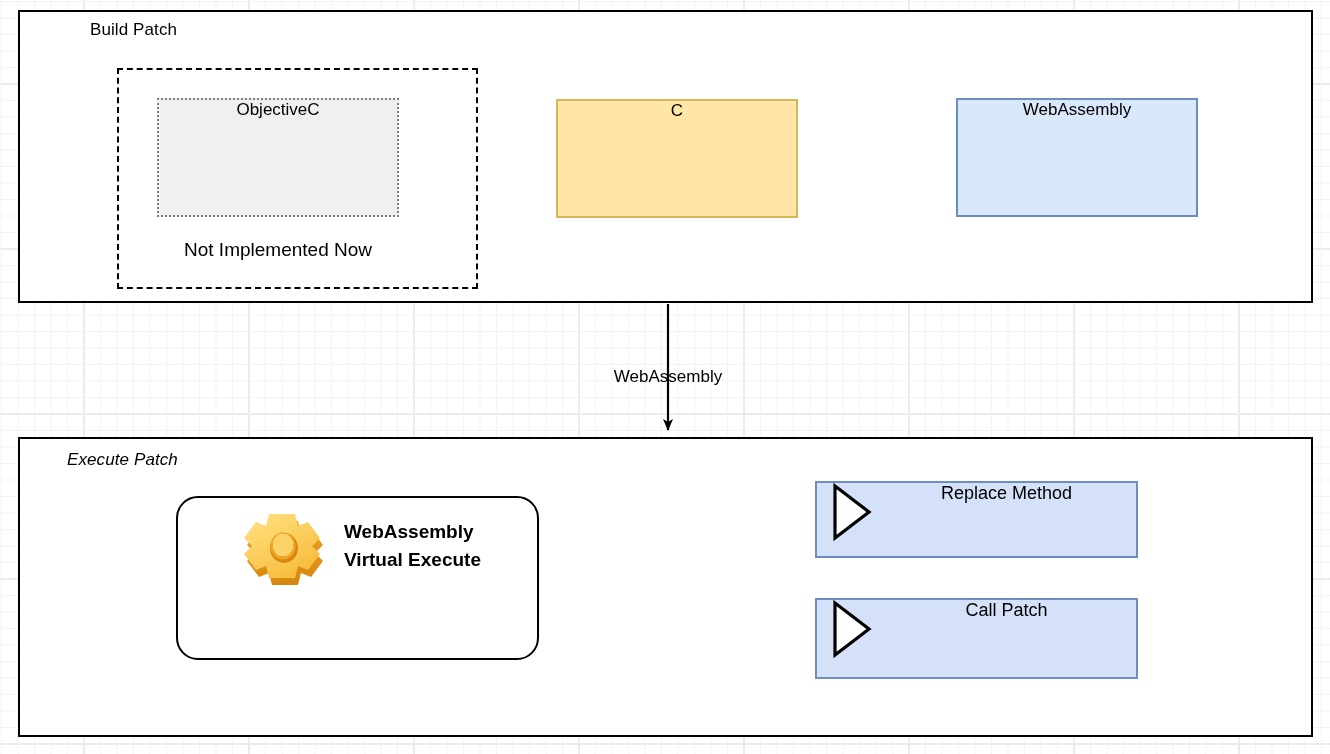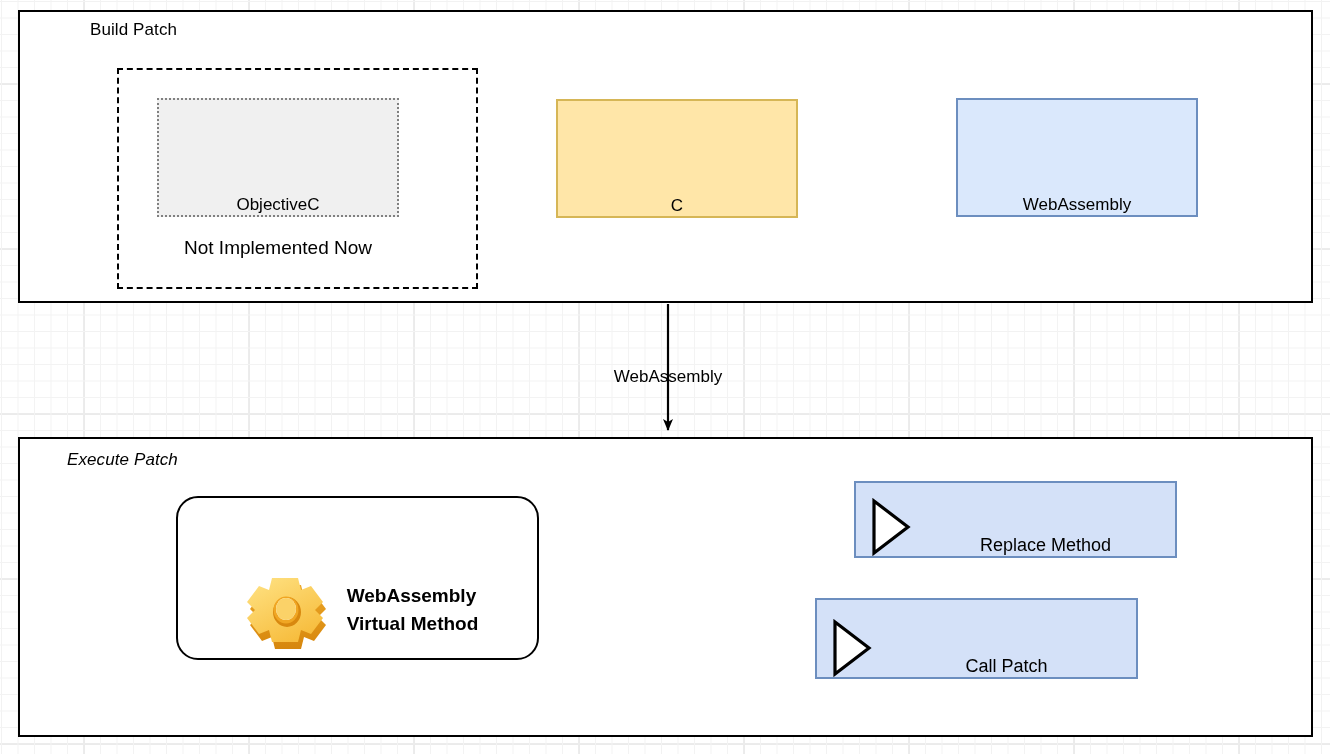--- a/index.html
+++ b/index.html
@@ -34,21 +34,21 @@
     left: 0;
     top: 0;
     width: 1330px;
     height: 754px;
     pointer-events: none;
   }
   .node {
     position: absolute;
     box-sizing: border-box;
     display: flex;
-    align-items: flex-end;
+    align-items: flex-start;
     justify-content: center;
     text-align: center;
   }
   
   .section {
     border: 2px solid #000000;
     background: #ffffff;
     display: block;
   }
   .section-title {
@@ -174,21 +174,20 @@
     color: #000000;
     justify-content: flex-start;
     padding-left: 14px;
     gap: 14px;
   }
   #node-replace {
     left: 815px;
     top: 481px;
     width: 323px;
     height: 77px;
-    margin-left: 39px;
   }
   #node-call {
     left: 815px;
     top: 598px;
     width: 323px;
     height: 81px;
   }
   .method-label {
     flex: 1;
     text-align: center;
@@ -309,21 +308,21 @@
 
           <ellipse cx="2" cy="0" rx="14" ry="15" fill="#d8880f"></ellipse>
           <ellipse cx="0" cy="-2" rx="13.5" ry="14.5" fill="#ffffff" opacity="0"></ellipse>
           <ellipse cx="1" cy="-2" rx="12.5" ry="13.5" fill="#f0a623"></ellipse>
           <ellipse cx="1" cy="-3" rx="10" ry="11" fill="#ffffff"></ellipse>
           <ellipse cx="1" cy="-3" rx="10" ry="11" fill="#fbd268"></ellipse>
         </g>
       </svg>
       <div class="vm-label">
         <div>WebAssembly</div>
-        <div>Virtual Method</div>
+        <div>Virtual Execute</div>
       </div>
     </div>
   </div>
 
   <div class="node method-box" id="node-replace">
     <svg class="play-tri" viewBox="0 0 42 58">
       <path d="M4,3 L38,29 L4,55 Z" fill="#ffffff" stroke="#000000" stroke-width="3.2" stroke-linejoin="miter"></path>
     </svg>
     <span class="method-label">Replace Method</span>
   </div>

